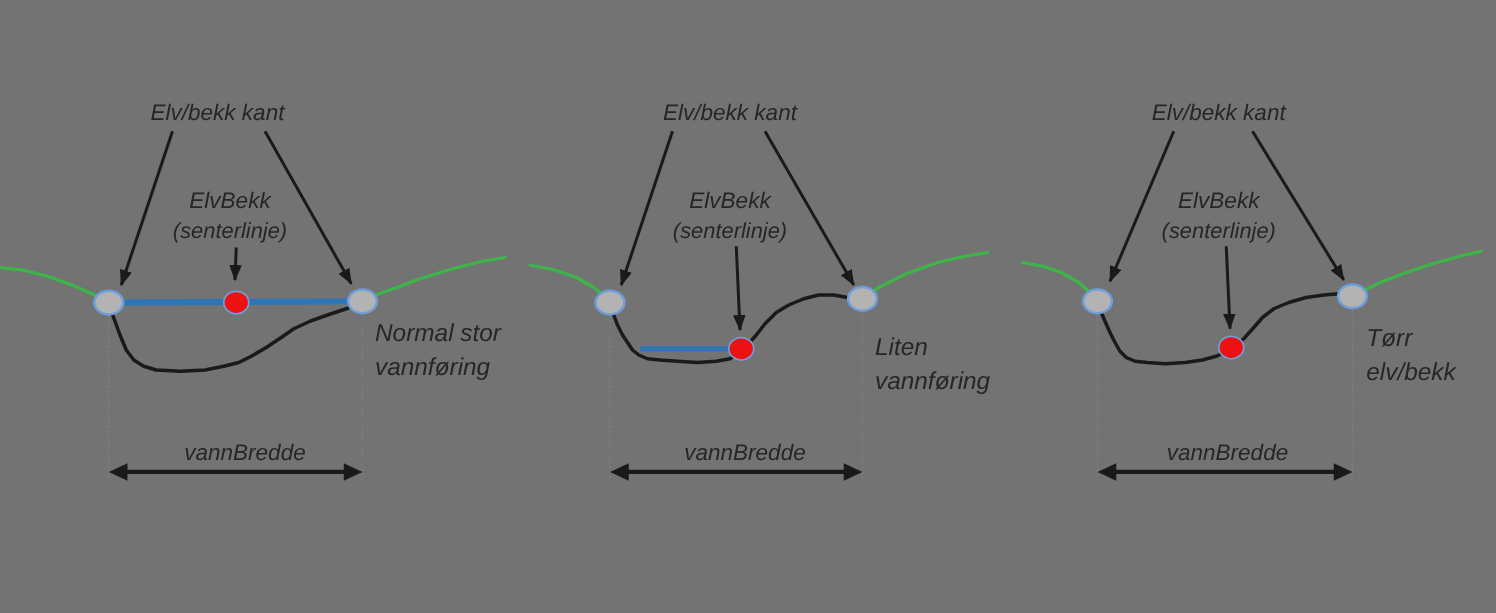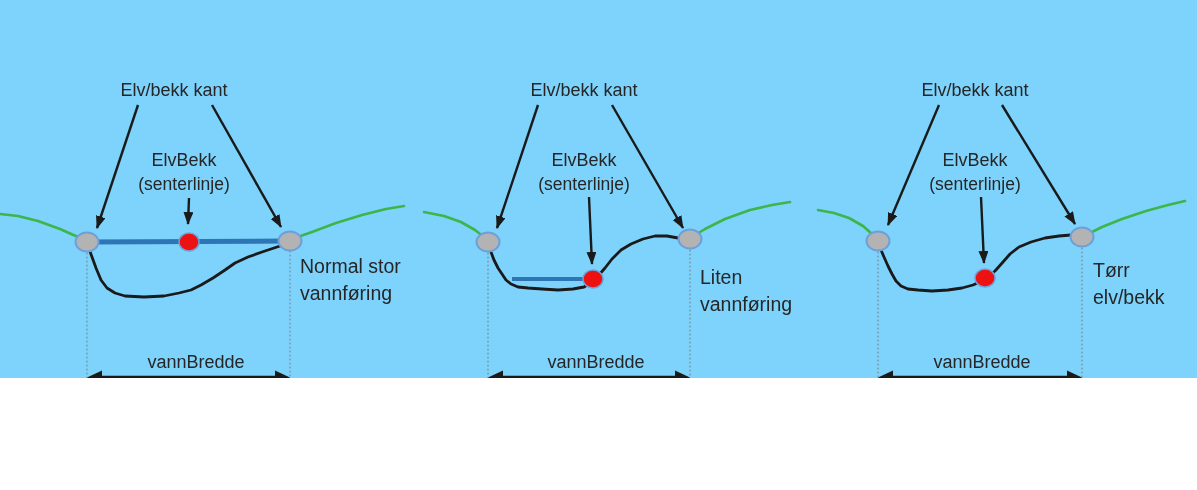--- a/index.html
+++ b/index.html
@@ -1,22 +1,23 @@
 <!DOCTYPE html>
 <html><head>
 <meta charset="utf-8">
 <style>
   html, body { margin: 0; padding: 0; background: #ffffff; }
   .stage {
     position: relative;
     width: 1197px;
-    height: 378px;
-    background: #7dd3fc;
+    height: 490px;
+    background: #737373;
     font-family: "Liberation Sans", sans-serif;
     overflow: hidden;
+    font-style: italic;
   }
   svg { display: block; }
   text {
     font-family: "Liberation Sans", sans-serif;
     fill: #262626;
   }
   .lbl      { font-size: 18px; }
   .sublbl   { font-size: 17.5px; }
   .sidelbl  { font-size: 19.5px; }
   .widthlbl { font-size: 18px; }

